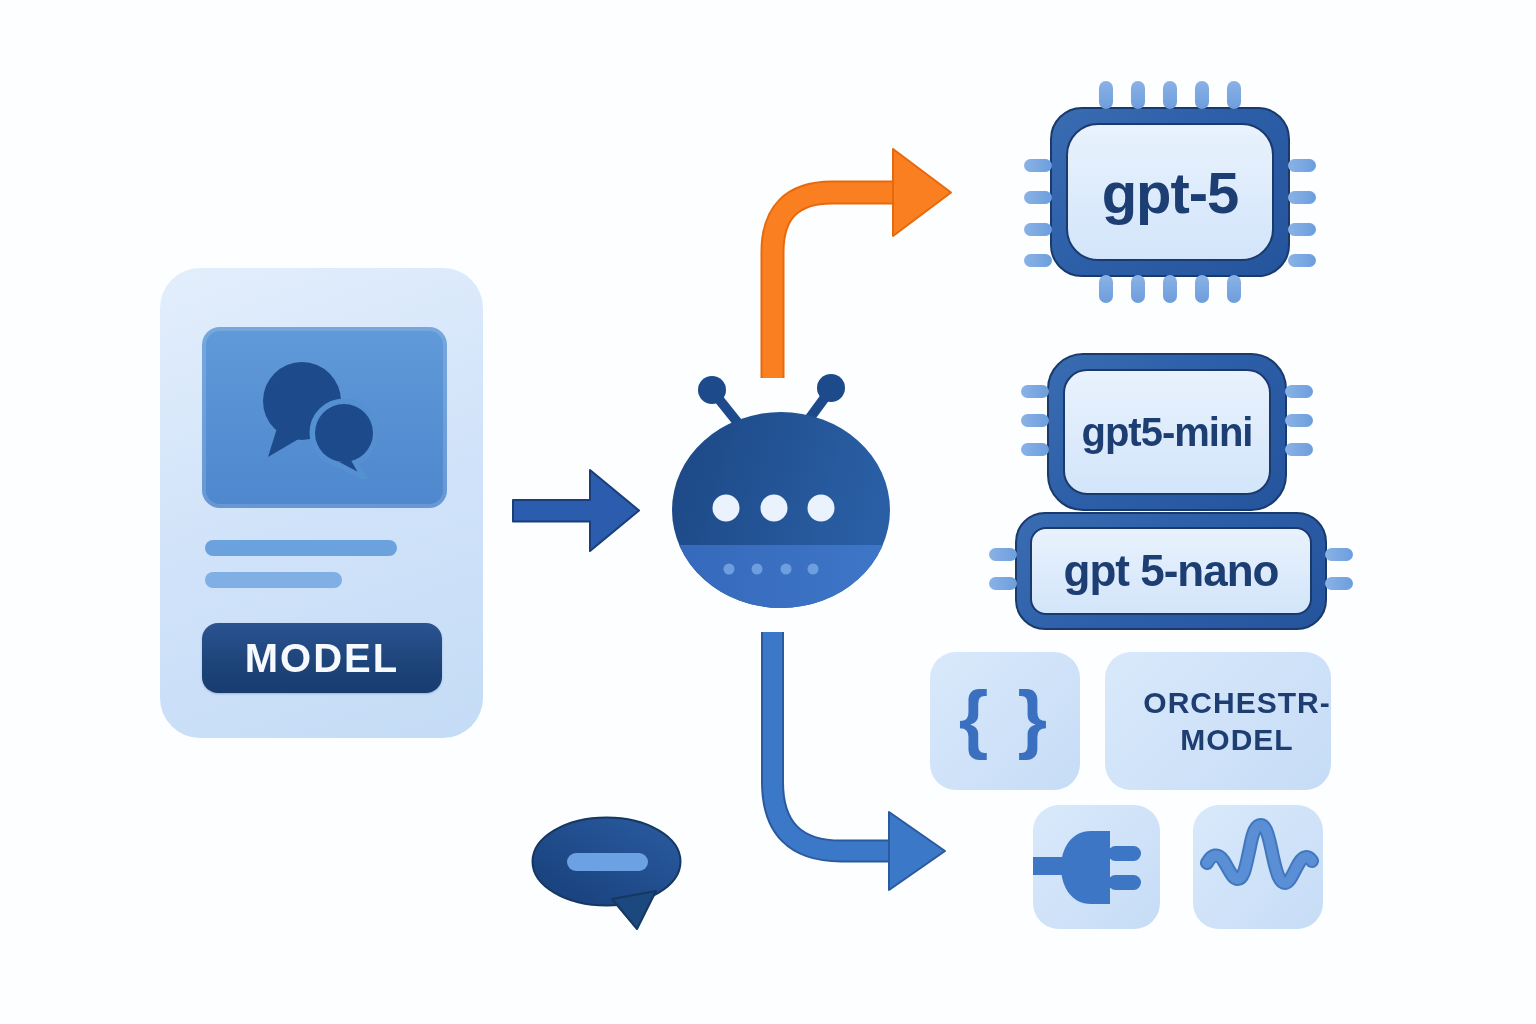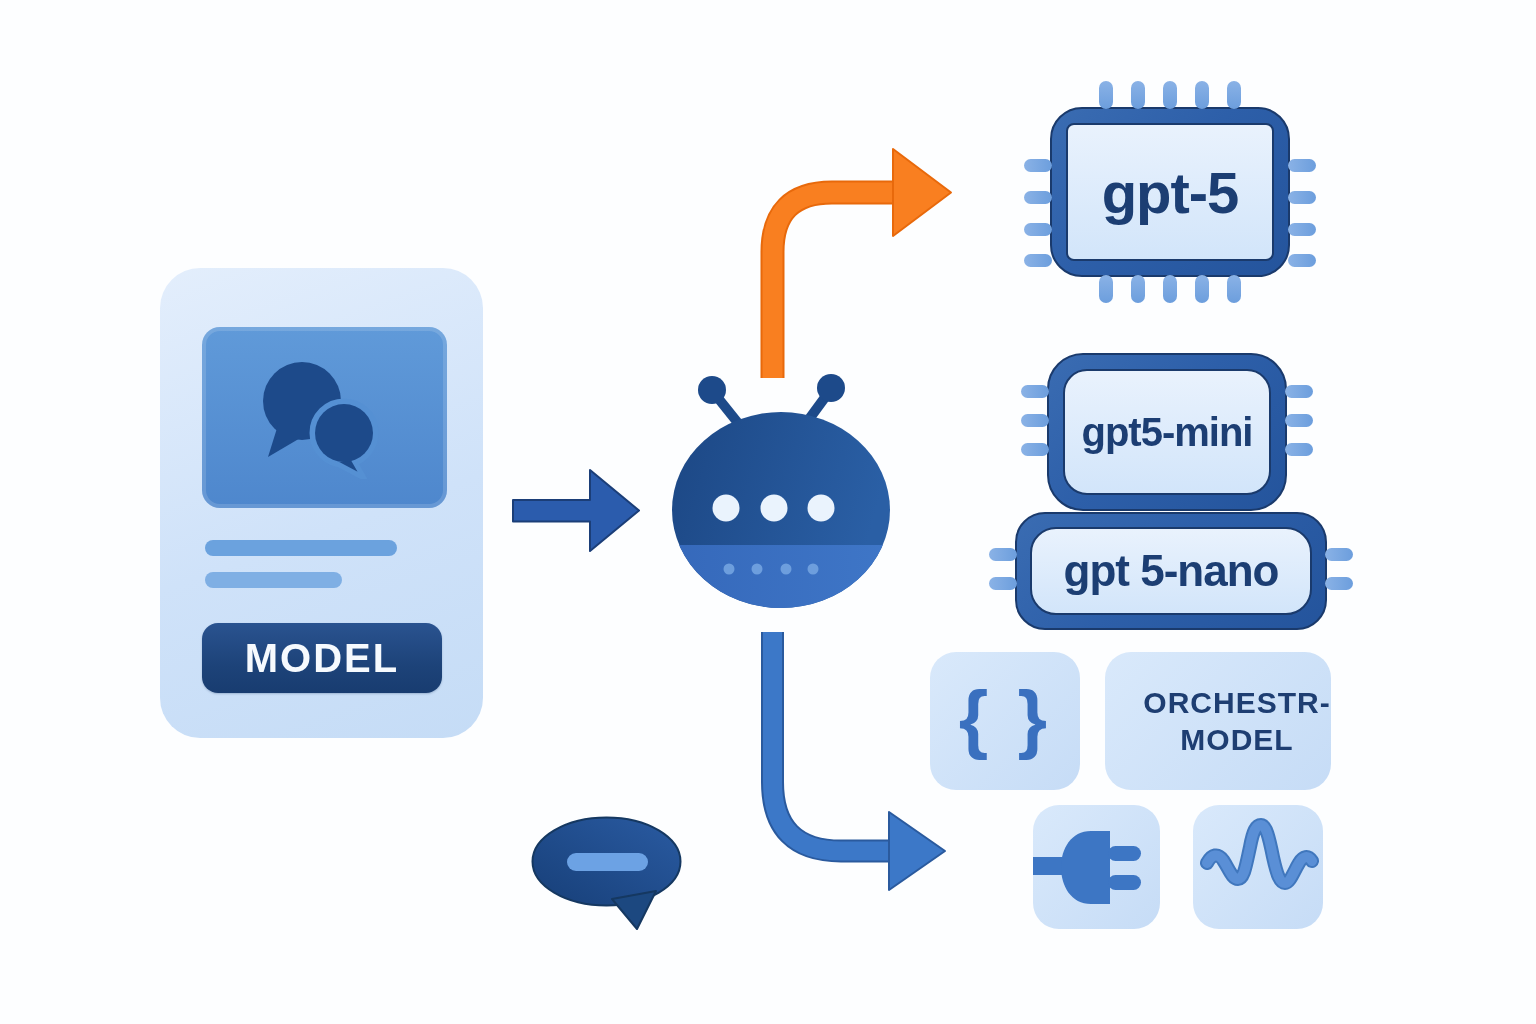--- a/index.html
+++ b/index.html
@@ -41,29 +41,29 @@
     background:linear-gradient(180deg,#e9f2fd 0%,#d2e5fa 100%);
     border:2px solid #1a3a6c;
     display:flex;align-items:center;justify-content:center;
   }
   .chip-label{font-weight:bold;color:#1c3e73;letter-spacing:-1px;}
   .pin{position:absolute;background:linear-gradient(180deg,#8ab2e6 0%,#6c9edd 100%);border-radius:7px;}
   .pin-v{width:14px;height:28px;}
   .pin-h{width:28px;height:13px;background:linear-gradient(90deg,#8ab2e6 0%,#6c9edd 100%);}
   
   #chip-gpt5{left:1050px;top:107px;width:240px;height:170px;border-radius:32px;}
-  #chip-gpt5 .chip-inner{inset:14px;border-radius:8px;text-align:right;}
+  #chip-gpt5 .chip-inner{inset:14px;border-radius:32px;text-align:right;}
   #chip-gpt5 .chip-label{font-size:58px;}
   
   #chip-mini{left:1047px;top:353px;width:240px;height:158px;border-radius:36px;}
   #chip-mini .chip-inner{inset:14px;border-radius:24px;}
   #chip-mini .chip-label{font-size:40px;}
   
   #chip-nano{left:1015px;top:512px;width:312px;height:118px;border-radius:30px;}
-  #chip-nano .chip-inner{inset:13px;border-radius:26px;}
+  #chip-nano .chip-inner{inset:13px;border-radius:16px;}
   #chip-nano .chip-label{font-size:44px;}
   
   .tile{
     position:absolute;border-radius:26px;
     background:linear-gradient(135deg,#d9e9fb 0%,#c6dcf6 100%);
     display:flex;align-items:center;justify-content:center;flex-direction:column;
   }
   #tile-braces{left:930px;top:652px;width:150px;height:138px;}
   #tile-braces span{font-size:76px;font-weight:bold;color:#3a70bf;letter-spacing:4px;padding-bottom:8px;}
   #tile-orch{left:1105px;top:652px;width:226px;height:138px;}

